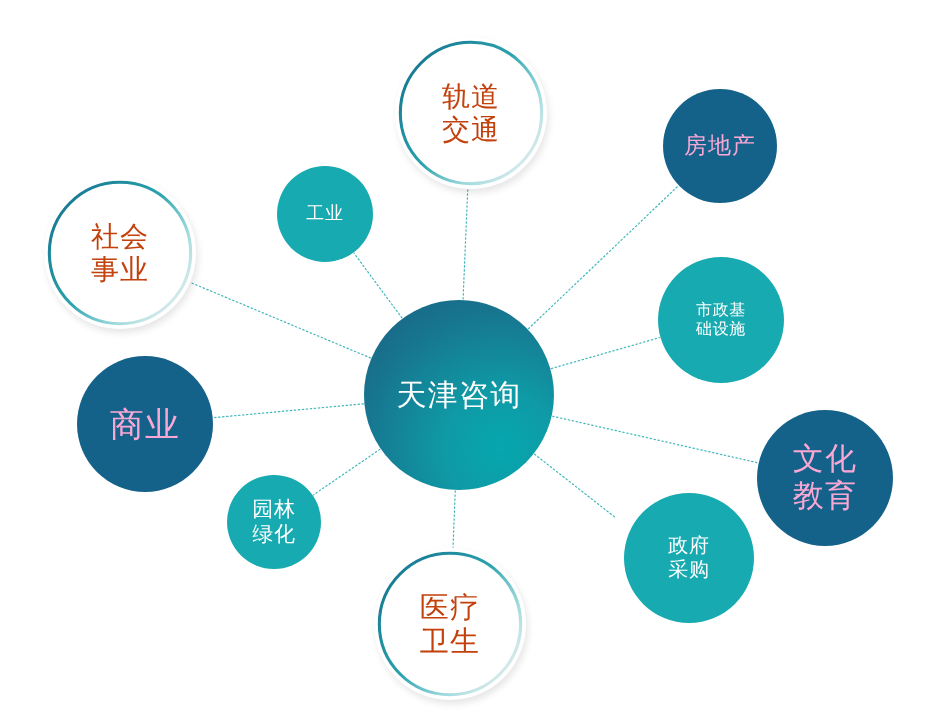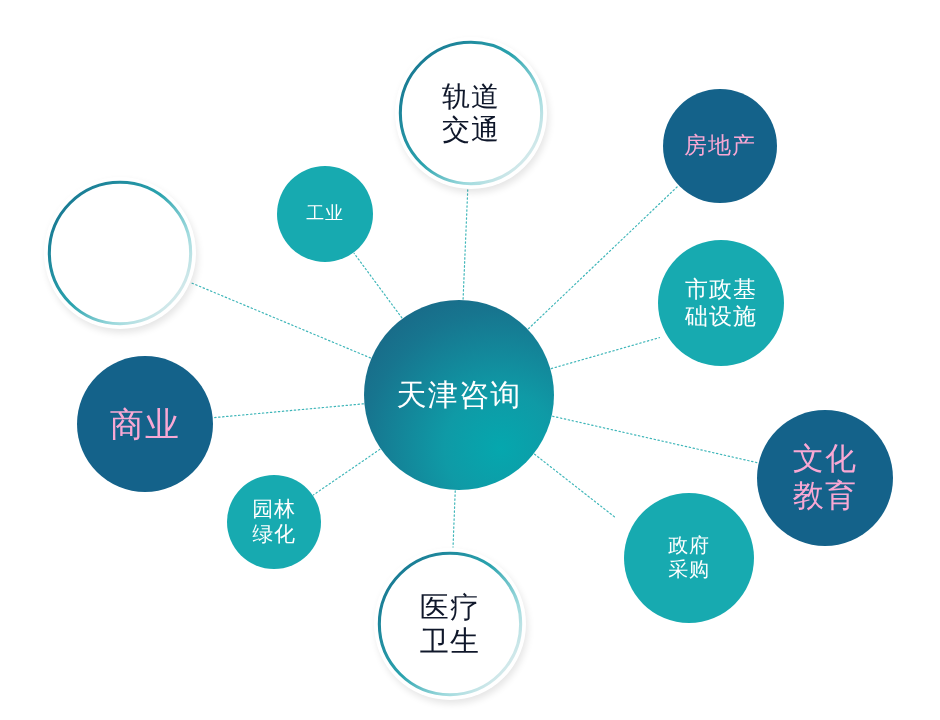--- a/index.html
+++ b/index.html
@@ -54,21 +54,21 @@
     color: #f9a8d4;
   }
   
   .node.teal {
     background: #17aab0;
     color: #ffffff;
   }
   
   .node.outline {
     background: #ffffff;
-    color: #0f172a;
+    color: #c2410c;
     border: 3px solid transparent;
     box-shadow: 2px 4px 7px rgba(0,0,0,0.10);
   }
   .ring {
     position: absolute;
     left: 0;
     top: 0;
     width: 100%;
     height: 100%;
     pointer-events: none;
@@ -119,20 +119,22 @@
           <defs>
             <linearGradient id="ring-social-undertakings" x1="0" y1="0.15" x2="1" y2="0.95">
               <stop offset="0%" stop-color="#16748f" stop-opacity="1"></stop>
               <stop offset="45%" stop-color="#2aa3ae" stop-opacity="1"></stop>
               <stop offset="70%" stop-color="#8fd4d8" stop-opacity="0.85"></stop>
               <stop offset="100%" stop-color="#dfe5e7" stop-opacity="0.55"></stop>
             </linearGradient>
           </defs>
           <circle cx="50" cy="50" r="48.4" fill="none" stroke="url(#ring-social-undertakings)" stroke-width="2.1"></circle>
         </svg>
+        <span class="label">社会
+事业</span>
       </div>
       <div class="node dark" style="left: 77px; top: 356px; width: 136px; height: 136px; font-size: 34px;">
         <span class="label">商业</span>
       </div>
       <div class="node teal" style="left: 227px; top: 475px; width: 94px; height: 94px; font-size: 21px;">
         <span class="label">园林
 绿化</span>
       </div>
       <div class="node outline" style="left: 374px; top: 548px; width: 152px; height: 152px; font-size: 29px;">
         <svg class="ring" viewBox="0 0 100 100">
@@ -150,21 +152,21 @@
 卫生</span>
       </div>
       <div class="node teal" style="left: 624px; top: 493px; width: 130px; height: 130px; font-size: 20px;">
         <span class="label">政府
 采购</span>
       </div>
       <div class="node dark" style="left: 757px; top: 410px; width: 136px; height: 136px; font-size: 31px;">
         <span class="label">文化
 教育</span>
       </div>
-      <div class="node teal" style="left: 658px; top: 240px; width: 126px; height: 126px; font-size: 23px;">
+      <div class="node teal" style="left: 658px; top: 257px; width: 126px; height: 126px; font-size: 16px;">
         <span class="label">市政基
 础设施</span>
       </div>
       <div class="node dark" style="left: 663px; top: 89px; width: 114px; height: 114px; font-size: 23px;">
         <span class="label">房地产</span>
       </div>
     </div>
 
 </div>
 

